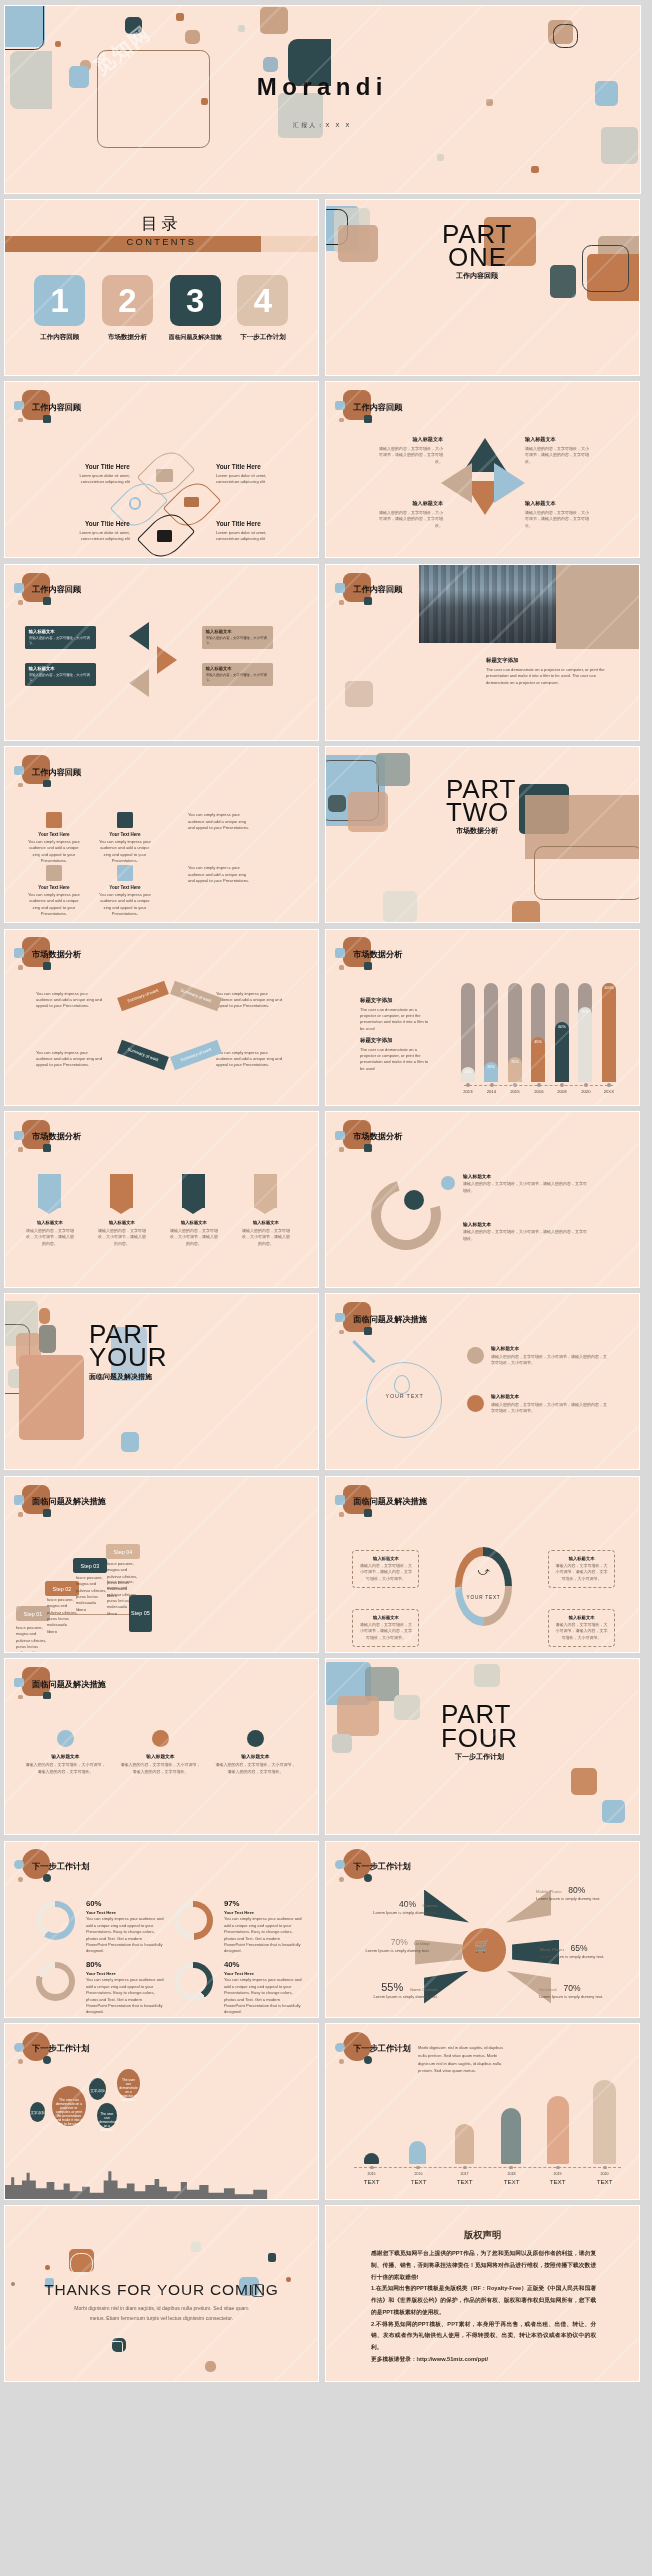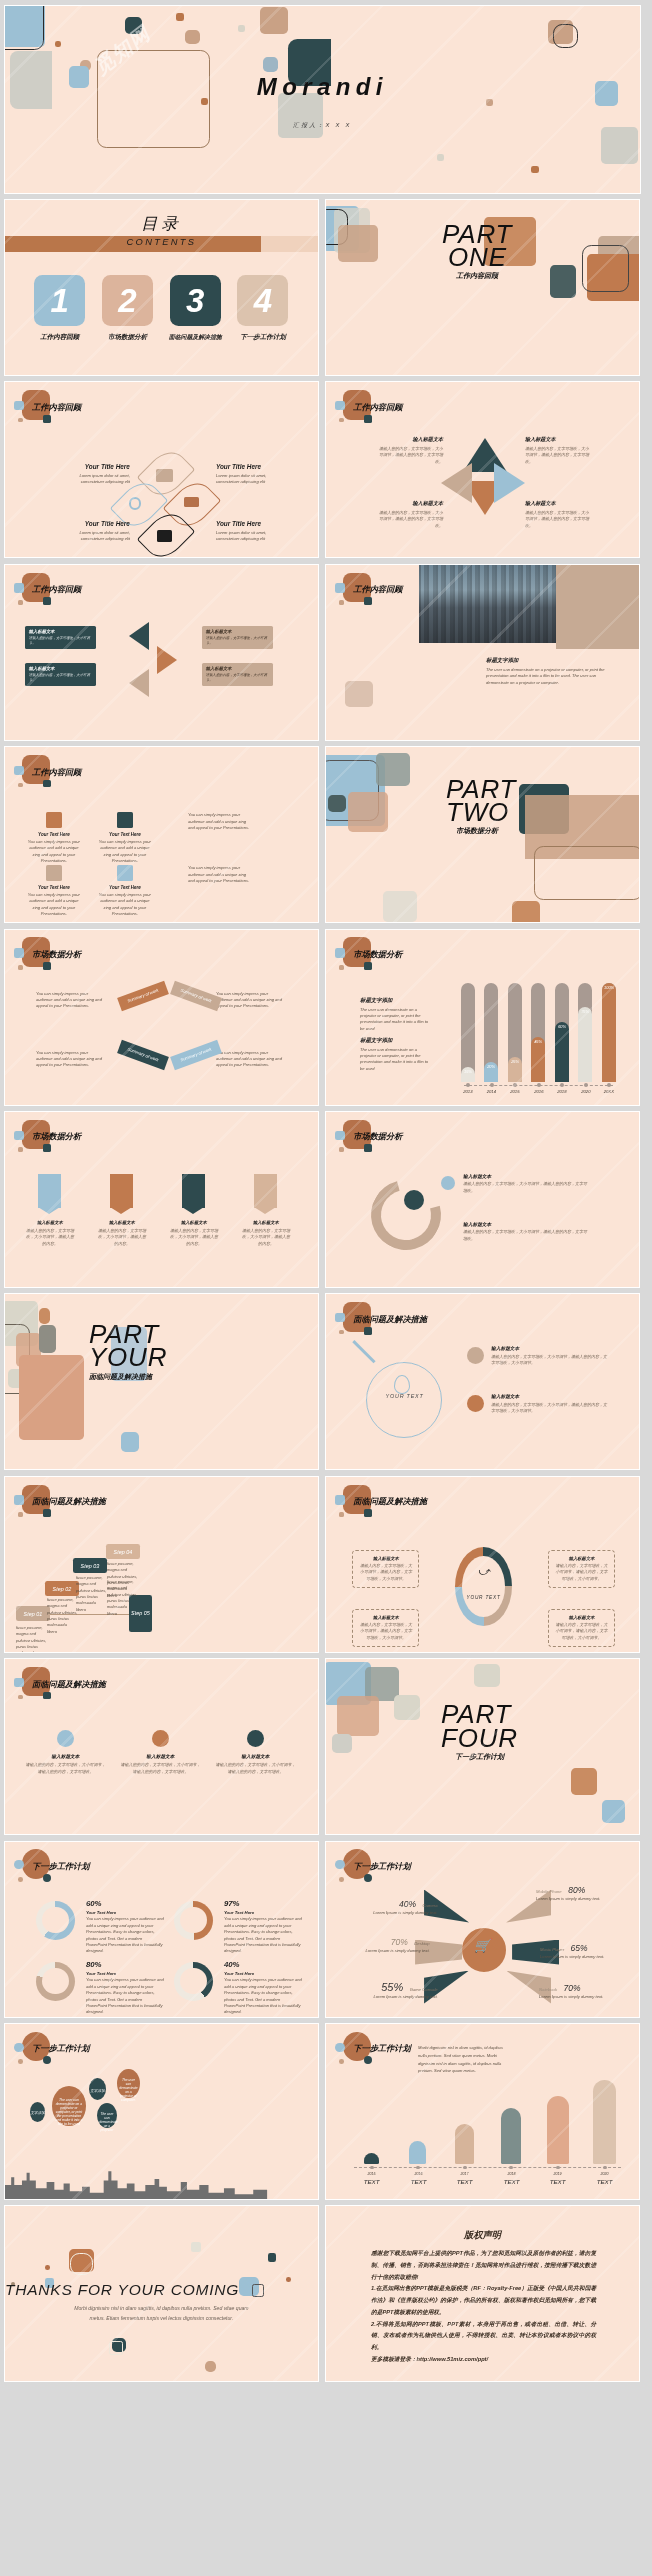--- a/index.html
+++ b/index.html
@@ -2,21 +2,21 @@
 <html style="font-size:12.4px"><head>
 <meta charset="utf-8">
 <style>
   * { box-sizing: border-box; margin:0; padding:0; }
   body {
     width: 652px; height: 2576px;
     background: #d9d9d9;
     font-family: "Liberation Sans", sans-serif;
     overflow: hidden;
   }
-  .deck { display:flex; flex-wrap:wrap; width:652px; padding:4.7px 3.9px; gap:5.4px 6.2px;font-style:italic; }
+  .deck { display:flex; flex-wrap:wrap; width:652px; padding:4.7px 3.9px; gap:5.4px 6.2px; }
   .slide {
     width: 315px; height: 177px;
     background: #fbe4d6;
     position: relative; overflow: hidden;
     border: 0.8px solid #ffffff;
     flex: 0 0 auto;
   }
   .slide.full { width: 637px; height: 189px; }
   .wm { position:absolute; inset:0; pointer-events:none; z-index:40;
         background:
@@ -103,21 +103,21 @@
   .stepline { position:absolute; height:0.8px; background:#b99a7e; }
 
   
   .skyline { position:absolute; bottom:0; left:0; width:100%; height:34px; }
 
   
   .cp-title { position:absolute; top:23px; left:0; right:0; text-align:center; font-size:9.3px; font-weight:bold; color:#3a2d22;}
   .cp-body { position:absolute; top:42px; left:45px; right:43px; font-size:5.7px; line-height:2.05;
              color:#3a2d22; font-weight:bold; text-align:justify;}
   
-  .th-title { position:absolute; left:0; right:0; top:75px; font-size:15.5px; letter-spacing:0.8px; color:#1d1d1d; z-index:20;}
+  .th-title { position:absolute; left:0; right:0; top:75px; text-align:center; font-size:15.5px; letter-spacing:0.8px; color:#1d1d1d; z-index:20;}
   .th-sub { position:absolute; left:67px; right:67px; top:98px; text-align:center; font-size:5.1px;
             line-height:1.85; color:#6d6056; z-index:20;}
 </style>
 </head>
 <body>
 
 <div class="deck">
 
   <div class="slide full">
     <div class="sq" style="left:-14px;top:-9.3px;width:54px;height:51px;background:#9cc0d4;"></div>

